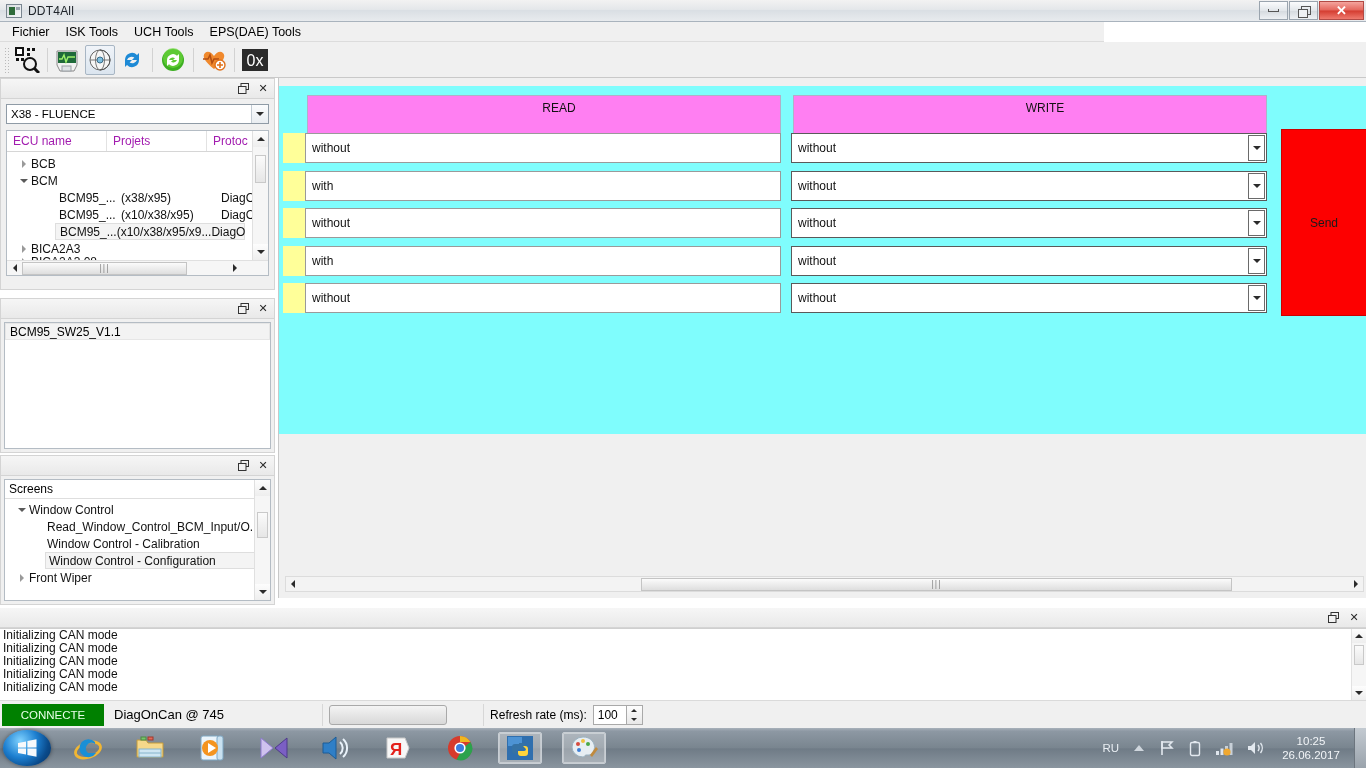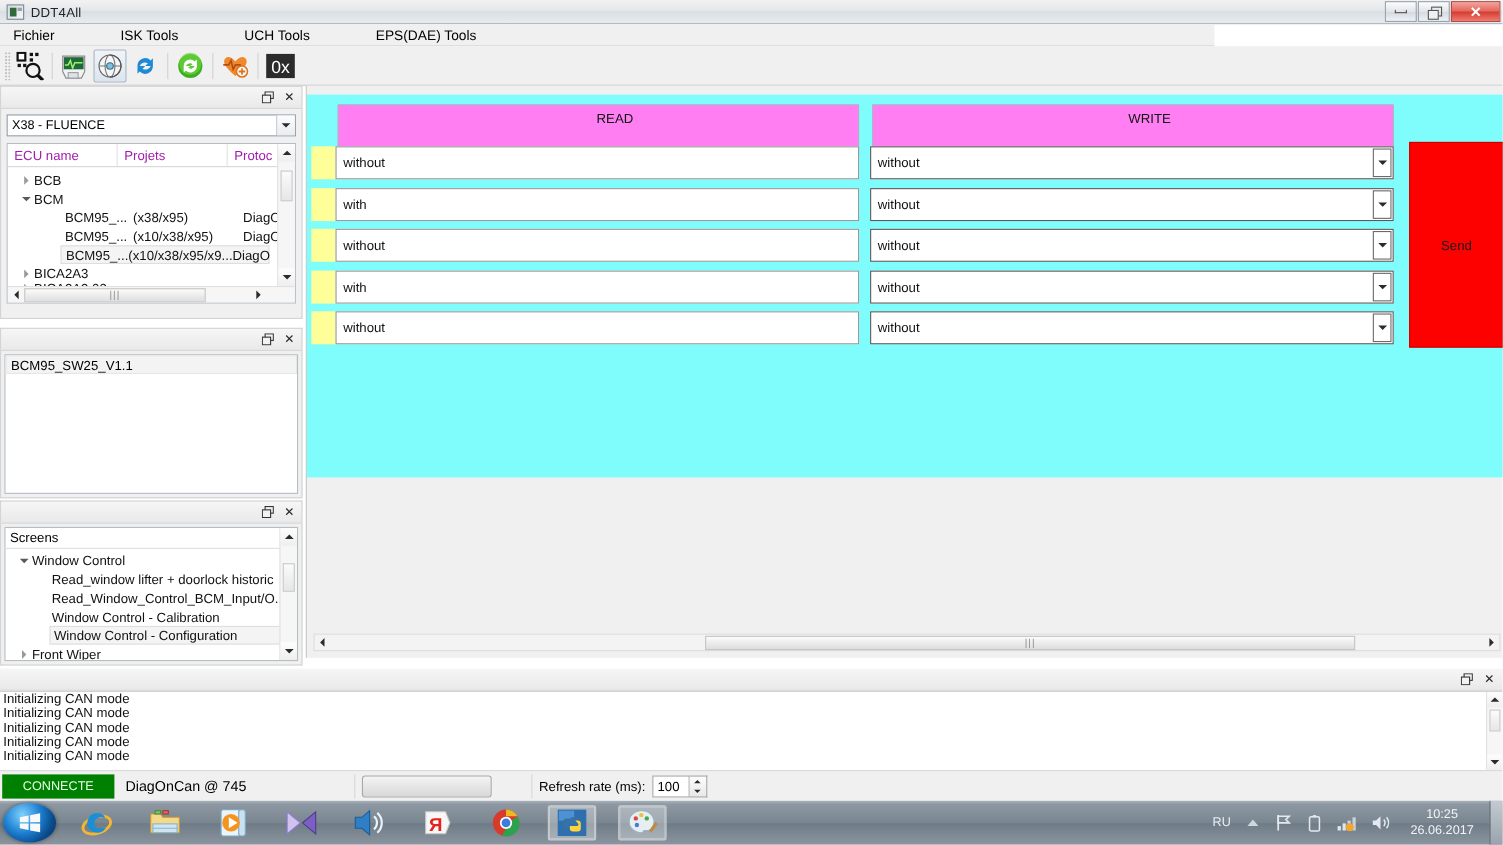--- a/index.html
+++ b/index.html
@@ -50,21 +50,21 @@
   }
   .glyph-min { display:block; width:11px; height:3px; border:1px solid #555; border-top:none; background:transparent;}
   .glyph-restore { position:relative; width:11px; height:10px; }
   .glyph-restore:before{content:"";position:absolute;left:3px;top:0;width:8px;height:7px;border:1px solid #555;}
   .glyph-restore:after{content:"";position:absolute;left:0;top:3px;width:8px;height:7px;border:1px solid #555;background:#eef1f4;}
 
   
   .menubar {
     position: absolute; left: 0; top: 22px; width: 1104px; height: 20px;
     background: #f0f0f0; border-bottom: 1px solid #dcdcdc;
-    display: flex; align-items: center; padding-left: 4px; gap: 44px;
+    display: flex; align-items: center; padding-left: 4px;
   }
   .menu-item { padding: 2px 8px; font-size: 12.5px; color: #000; cursor: default; }
 
   
   .toolbar {
     position: absolute; left: 0; top: 42px; width: 1366px; height: 36px;
     background: #f0f0f0; border-bottom: 1px solid #c9c9c9;
     display: flex; align-items: center; padding-left: 4px; gap: 2px;
   }
   .grip { width:6px; height:26px; background-image: radial-gradient(#b9b9b9 40%, transparent 41%);
@@ -434,24 +434,20 @@
         <div style="height:19px;border-bottom:1px solid #dedede;display:flex;align-items:center;padding-left:4px;font-size:12px;">Screens</div>
 
         <div class="trow" style="margin-top:2px;">
           <span class="exp" style="margin-left:10px;">
               <i class="tri-down" style="border-top-color:#5a5a5a"></i>
             </span>
           <span>Window Control</span>
         </div>
         <div class="trow">
           <span style="width:42px;"></span>
-          <span>Read_window lifter + doorlock historic</span>
-        </div>
-        <div class="trow">
-          <span style="width:42px;"></span>
           <span>Read_Window_Control_BCM_Input/O...</span>
         </div>
         <div class="trow">
           <span style="width:42px;"></span>
           <span>Window Control - Calibration</span>
         </div>
         <div class="trow sel" style="margin-left:40px;width:212px;padding-left:3px;">
           <span>Window Control - Configuration</span>
         </div>
         <div class="trow">

